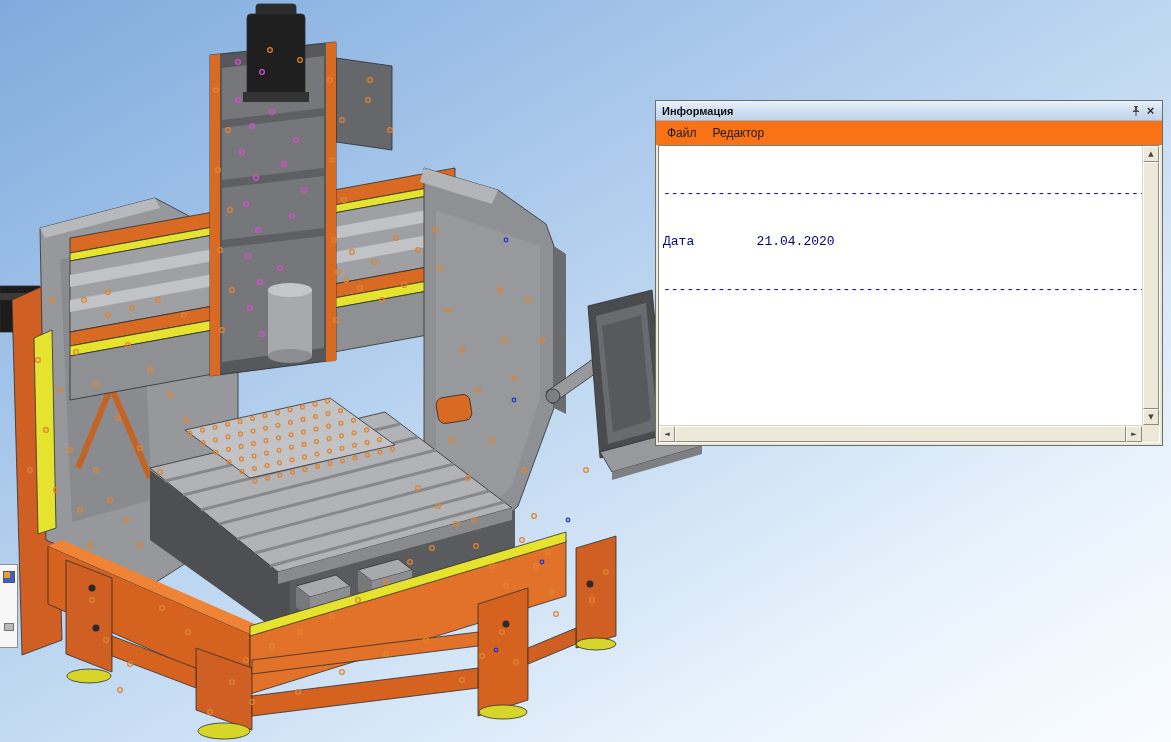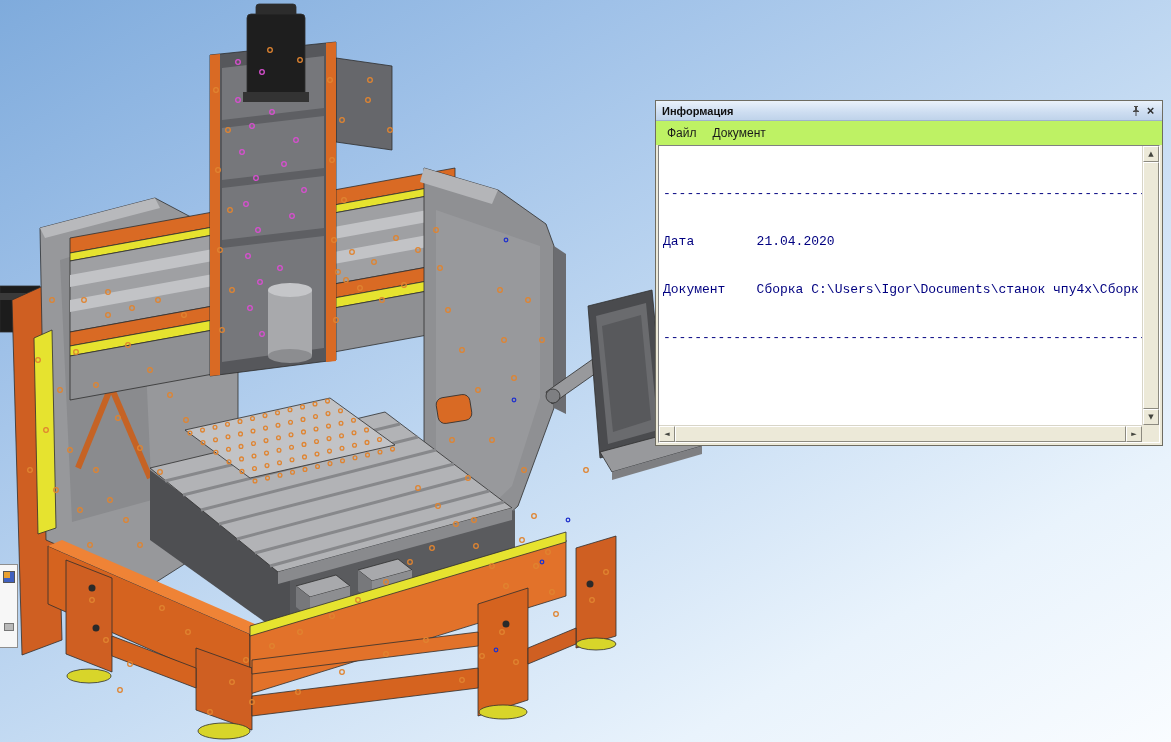--- a/index.html
+++ b/index.html
@@ -32,21 +32,21 @@
   .titlebar {
     height:20px; flex:0 0 20px; display:flex; align-items:center; padding:0 4px 0 6px;
     background: linear-gradient(180deg, #eaf2fb 0%, #cdddf1 60%, #bfd3ea 100%);
     border-bottom:1px solid #9fb3cc;
   }
   .titlebar .title { font-size:11px; font-weight:bold; color:#101010; flex:1; }
   .tb-btn { width:15px; height:14px; display:flex; align-items:center; justify-content:center; cursor:default; }
   .close-glyph { font-size:13px; font-weight:bold; color:#2c2c2c; line-height:12px; }
   .menubar {
     height:24px; flex:0 0 24px; display:flex; align-items:center; gap:2px;
-    padding:0 4px; background:#bef264; font-size:12px; color:#1a1a1a;
+    padding:0 4px; background:#f97316; font-size:12px; color:#1a1a1a;
   }
   .menu-item { padding:2px 7px; }
   .textwrap {
     flex:1; margin:0 2px 2px 2px; background:#ffffff;
     border:1px solid; border-color:#808080 #ffffff #ffffff #808080;
     display:grid; grid-template-columns:1fr 17px; grid-template-rows:1fr 17px;
     overflow:hidden;
   }
   .content {
     overflow:hidden; padding:8px 3px 0 4px;
@@ -427,27 +427,26 @@
         <svg width="12" height="12" viewBox="0 0 12 12">
           <path d="M4 1h4v1H7v3l2 1v1H6.5v4h-1V7H3V6l2-1V2H4z" fill="#4a4a4a"></path>
         </svg>
       </span>
       <span class="tb-btn">
         <span class="close-glyph">×</span>
       </span>
     </div>
     <div class="menubar">
       <span class="menu-item">Файл</span>
-      <span class="menu-item">Документ</span>
+      <span class="menu-item">Редактор</span>
     </div>
     <div class="textwrap">
       <div class="content">
         <div class="ln">----------------------------------------------------------------------</div>
         <div class="ln">Дата        21.04.2020</div>
-        <div class="ln">Документ    Сборка C:\Users\Igor\Documents\станок чпу4x\Сборк</div>
         <div class="ln">----------------------------------------------------------------------</div>
         
         
         
         
         
         
         
       </div>
       <div class="vscroll">

